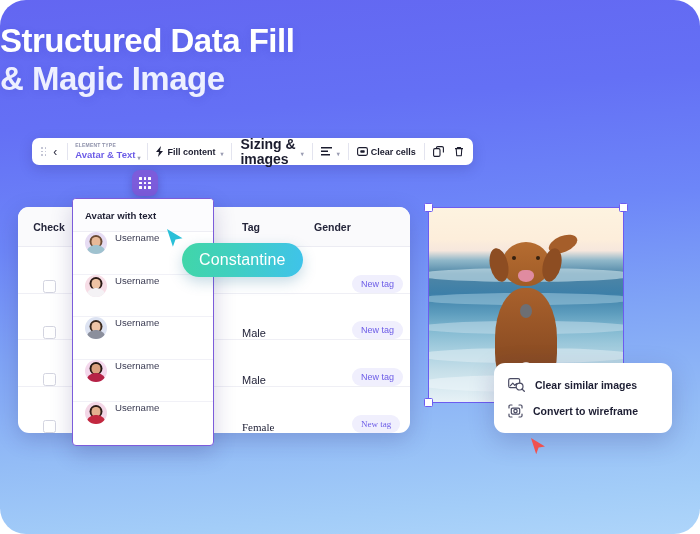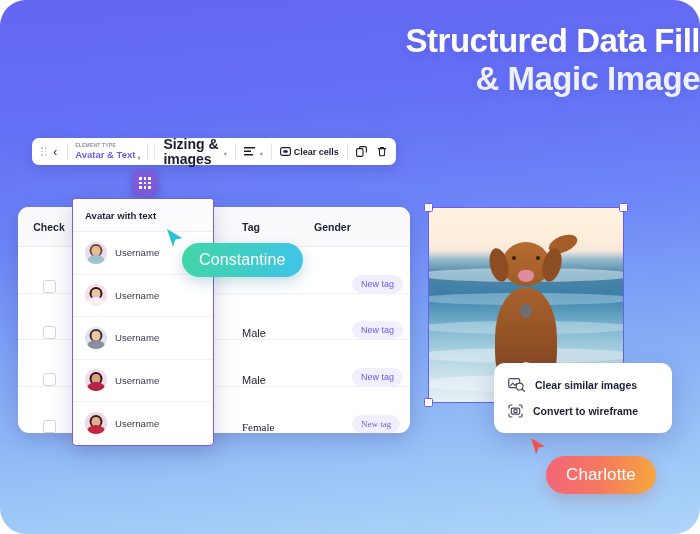--- a/index.html
+++ b/index.html
@@ -14,21 +14,21 @@
     border-radius: 26px;
     overflow: hidden;
     background: linear-gradient(175deg,
        #6366f1 0%, #6470f5 22%, #6d86f8 42%,
        #7fa3f6 60%, #93bcf6 78%, #a3cdf8 92%, #aed5fa 100%);
   }
 
   
   .title-wrap {
     position: absolute; top: 22px; left: 0; right: 0;
-    text-align: right;
+    text-align: left;
     color: #ffffff;
     font-weight: 800;
     letter-spacing: -0.5px;
     line-height: 1.14;
     text-shadow: 0 2px 10px rgba(40,40,140,0.13);
   }
   .title-l1 { font-size: 33px; display:block; }
   .title-l2 { font-size: 33px; display:block; color:#eef0ff; }
 
   
@@ -120,21 +120,21 @@
     border-radius:4px;
     box-shadow: 0 8px 22px rgba(40,30,110,0.20);
     overflow:hidden;
   }
   .ap-head {
     height:33px; display:flex;align-items:center;padding-left:12px;
     font-size:9.6px;font-weight:700;color:#1e1f33;
     background:#fcfcfe;border-bottom:1px solid #eeeef4;
   }
   .ap-row {
-    height:42.5px; display:flex;align-items:center;gap:8px;
+    height:42.5px; display:flex;align-items:flex-start;gap:8px;
     padding-left:12px; border-bottom:1px solid #f1f1f7;
   }
   .ap-row:last-child{border-bottom:none;}
   .av {
     width:22px;height:22px;border-radius:50%;flex:none;
     position:relative;overflow:hidden;
   }
   .av .hair{position:absolute;border-radius:50%;}
   .av .face{position:absolute;left:50%;transform:translateX(-50%);
             top:4.5px;width:9px;height:10px;border-radius:45% 45% 50% 50%;}
@@ -275,20 +275,27 @@
           <i></i>
         </span>
     </div>
     <div class="chev">‹</div>
     <div class="tb-sep"></div>
     <div class="elemtype">
       <span class="lab">ELEMENT TYPE</span>
       <span class="val"><span>Avatar &amp; Text</span><span class="caret">▾</span></span>
     </div>
     <div class="tb-sep"></div>
+    <div class="tb-item">
+      <svg width="8" height="11" viewBox="0 0 8 11">
+          <path d="M5 0L0 6h3l-1 5 5-6H4z" fill="#1b1c2e"></path>
+        </svg>
+      <span>Fill content</span>
+      <span class="caret">▾</span>
+    </div>
     <div class="tb-sep"></div>
     <div class="tb-item">
       <span class="two-line">
         <span>Sizing &amp;</span>
         <span>images</span>
       </span>
       <span class="caret">▾</span>
     </div>
     <div class="tb-sep"></div>
     <div class="tb-item">
@@ -491,15 +498,14 @@
       <span>Convert to wireframe</span>
     </div>
   </div>
 
   <div class="cursor-red">
     <svg width="18" height="20" viewBox="0 0 18 20">
       <path d="M1 1l14 8.4-6.4 1.2-2.4 6.7z" fill="#f0514f"></path>
     </svg>
   </div>
 
-  <div class="pill-char">Charlotte</div>
 
 </div>
 
 </body></html>

